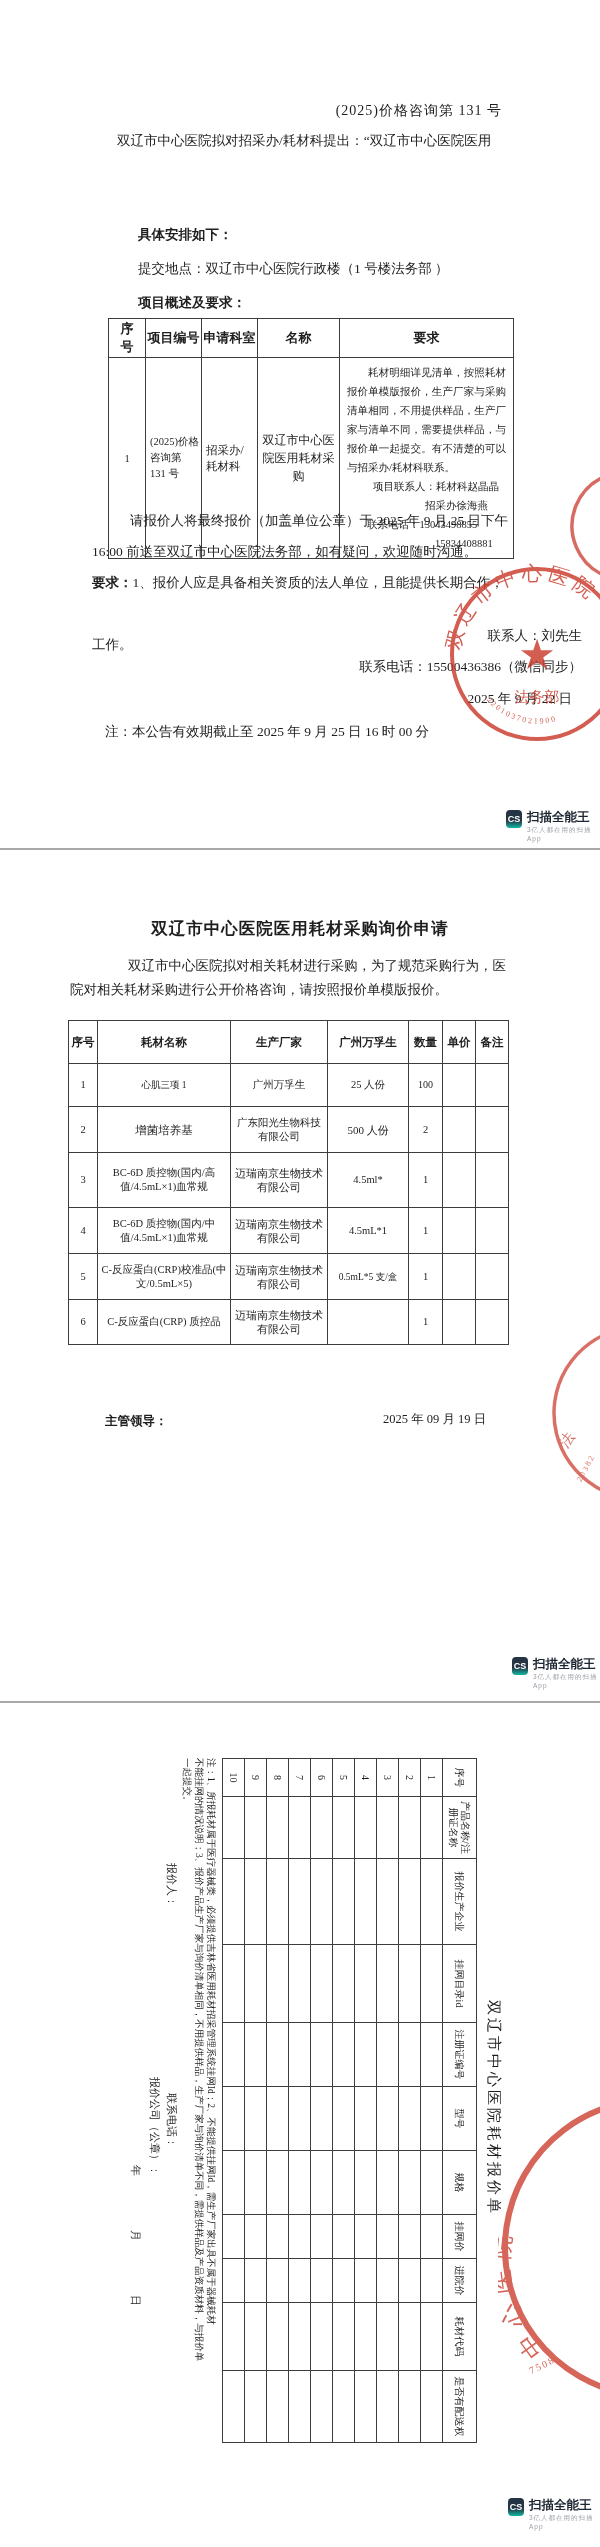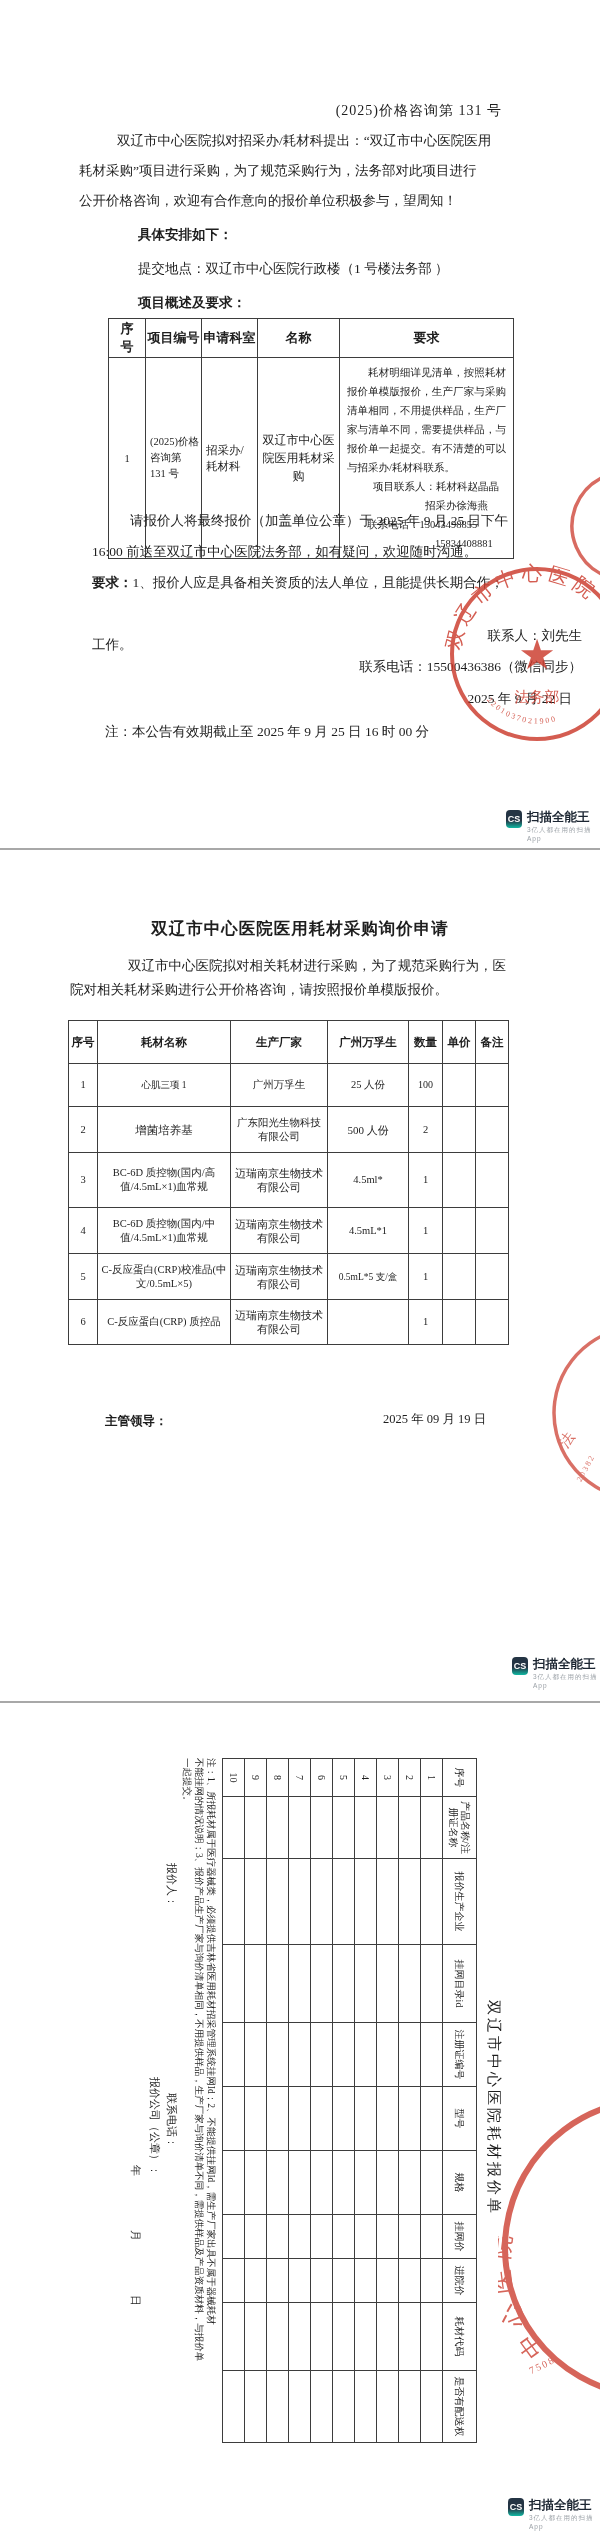--- a/index.html
+++ b/index.html
@@ -36,22 +36,20 @@
 <body>
 
 <div class="canvas">
 
   <div class="pg" style="top:0;height:849px;">
 
 
     <div class="abs" style="top:102px;right:98px;font-size:14px;letter-spacing:1px;">(2025)价格咨询第 131 号</div>
 
     <div class="ln" style="top:132px;left:117px;">双辽市中心医院拟对招采办/耗材科提出：“双辽市中心医院医用</div>
-    <div class="ln" style="top:162px;left:79px;">耗材采购”项目进行采购，为了规范采购行为，法务部对此项目进行</div>
-    <div class="ln" style="top:192px;left:79px;">公开价格咨询，欢迎有合作意向的报价单位积极参与，望周知！</div>
 
     <div class="ln b" style="top:226px;left:138px;">具体安排如下：</div>
     <div class="ln" style="top:260px;left:138px;">提交地点：双辽市中心医院行政楼（1 号楼法务部 ）</div>
     <div class="ln b" style="top:294px;left:138px;">项目概述及要求：</div>
 
     <table class="t1 abs" style="top:318px;left:108px;width:405px;">
       <colgroup>
           <col style="width:37px">
           <col style="width:56px">
           <col style="width:56px">

